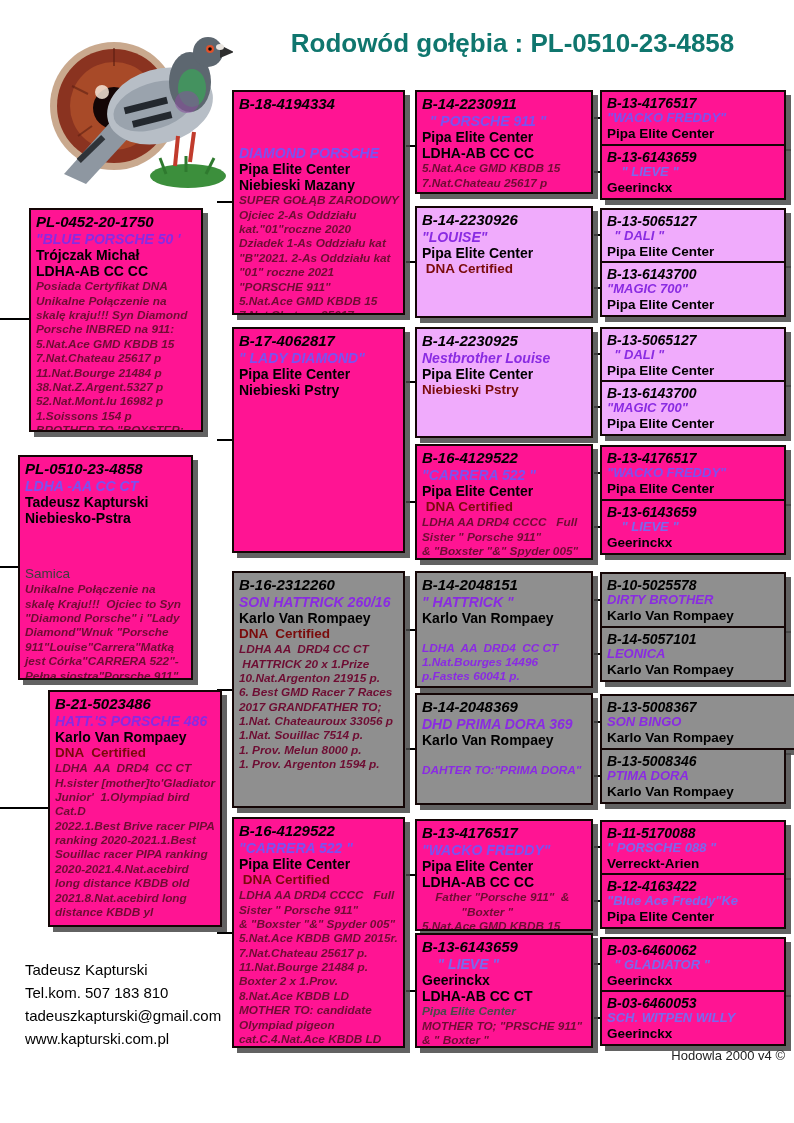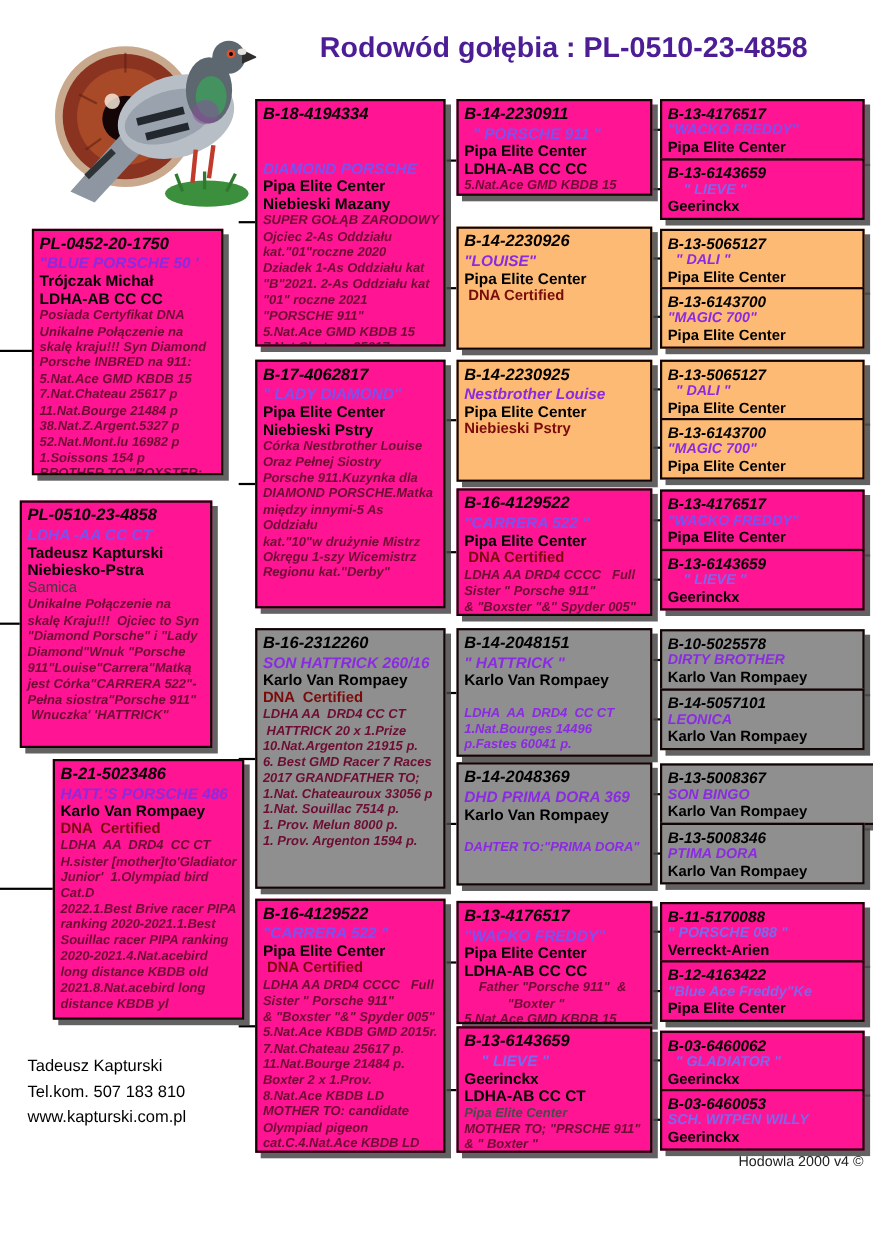--- a/index.html
+++ b/index.html
@@ -1,30 +1,30 @@
 <!DOCTYPE html>
 <html><head>
 <meta charset="utf-8">
 <style>
   html,body{margin:0;padding:0;}
   body{width:794px;height:1123px;position:relative;background:#ffffff;
        font-family:"Liberation Sans",sans-serif;overflow:hidden;}
   .title{position:absolute;left:235px;top:28px;width:555px;text-align:center;
-         font-size:26px;font-weight:bold;color:#4c1d95;}
+         font-size:26px;font-weight:bold;color:#0f766e;}
   .box{position:absolute;border:2px solid #140505;box-sizing:border-box;
        padding:3px 4px 2px 5px;overflow:hidden;
        box-shadow:5px 5px 0 rgba(70,70,70,0.85);}
   .bg-pink{background:#FF1493;}
-  .bg-olive{background:#fdba74;}
+  .bg-olive{background:#f0abfc;}
   .bg-gray{background:#8F8F8F;}
   .ring{font-size:15px;font-weight:bold;font-style:italic;color:#000;line-height:1.2;white-space:pre;}
   .name{font-size:14px;font-weight:bold;font-style:italic;line-height:1.15;white-space:pre-wrap;}
   .owner{font-size:14px;font-weight:bold;color:#000;line-height:1.15;white-space:pre-line;}
   .sub{font-size:13.5px;font-weight:bold;line-height:1.18;white-space:pre;}
-  .sub.plain{font-weight:normal;}
+  .sub.plain{font-weight:normal;margin-top:40px;}
   .details{font-size:11.8px;line-height:1.22;font-weight:bold;font-style:italic;
            color:#6E0D33;white-space:pre-wrap;}
   .small .ring{font-size:14px;line-height:1.15;}
   .small .name{font-size:13px;line-height:1.15;}
   .small .owner{font-size:13.5px;line-height:1.15;}
   .conn{position:absolute;height:2px;background:#000;}
   .contact{position:absolute;left:25px;top:958px;font-size:15px;color:#000;line-height:1.54;}
   .footer{position:absolute;left:560px;top:1048px;width:225px;text-align:right;
           font-size:13px;color:#222;}
   .pigeon{position:absolute;left:38px;top:6px;}
@@ -173,28 +173,20 @@
 7.Nat.Chateau 25617 p
 11.Nat.Bourge 21484 p
     " LOUISE "</div>
 </div>
 
 <div class="box bg-pink" style="left:232px;top:327px;width:173px;height:226px">
   <div class="ring">B-17-4062817</div>
   <div class="name" style="color: rgb(123, 82, 240);">" LADY DIAMOND"</div>
   <div class="owner">Pipa Elite Center
 Niebieski Pstry</div>
-  <div class="details" style="color: rgb(110, 13, 51);">Córka Nestbrother Louise
-Oraz Pełnej Siostry
-Porsche 911.Kuzynka dla
-DIAMOND PORSCHE.Matka
-między innymi-5 As Oddziału
-kat."10"w drużynie Mistrz
-Okręgu 1-szy Wicemistrz
-Regionu kat."Derby"</div>
 </div>
 
 <div class="box bg-gray" style="left:232px;top:571px;width:173px;height:237px">
   <div class="ring">B-16-2312260</div>
   <div class="name" style="color: rgb(138, 43, 226);">SON HATTRICK 260/16</div>
   <div class="owner">Karlo Van Rompaey</div>
   <div class="sub" style="color: rgb(122, 11, 11);">DNA  Certified</div>
   <div class="details" style="color: rgb(110, 13, 51);">LDHA AA  DRD4 CC CT
  HATTRICK 20 x 1.Prize
 10.Nat.Argenton 21915 p.
@@ -217,21 +209,21 @@
 5.Nat.Ace KBDB GMD 2015r.
 7.Nat.Chateau 25617 p.
 11.Nat.Bourge 21484 p.
 Boxter 2 x 1.Prov.
 8.Nat.Ace KBDB LD
 MOTHER TO: candidate
 Olympiad pigeon
 cat.C.4.Nat.Ace KBDB LD</div>
 </div>
 
-<div class="box bg-pink" style="left:415px;top:90px;width:178px;height:88px">
+<div class="box bg-pink" style="left:415px;top:90px;width:178px;height:104px">
   <div class="ring">B-14-2230911</div>
   <div class="name" style="color: rgb(123, 82, 240);">  " PORSCHE 911 "</div>
   <div class="owner">Pipa Elite Center
 LDHA-AB CC CC</div>
   <div class="details" style="color: rgb(110, 13, 51);">5.Nat.Ace GMD KBDB 15
 7.Nat.Chateau 25617 p
 11.Nat.Bourge 21484 p</div>
 </div>
 
 <div class="box bg-olive" style="left:415px;top:206px;width:178px;height:112px">
@@ -373,16 +365,17 @@
 </div>
 <div class="box small bg-pink" style="left:600px;top:990px;width:186px;height:56px">
   <div class="ring">B-03-6460053</div>
   <div class="name" style="color: rgb(123, 104, 238);">SCH. WITPEN WILLY</div>
   <div class="owner">Geerinckx</div>
 </div>
 
 <div class="contact">
   <div>Tadeusz Kapturski</div>
   <div>Tel.kom. 507 183 810</div>
+  <div>tadeuszkapturski@gmail.com</div>
   <div>www.kapturski.com.pl</div>
 </div>
 
 <div class="footer">Hodowla 2000 v4 ©</div>
 
 </body></html>

